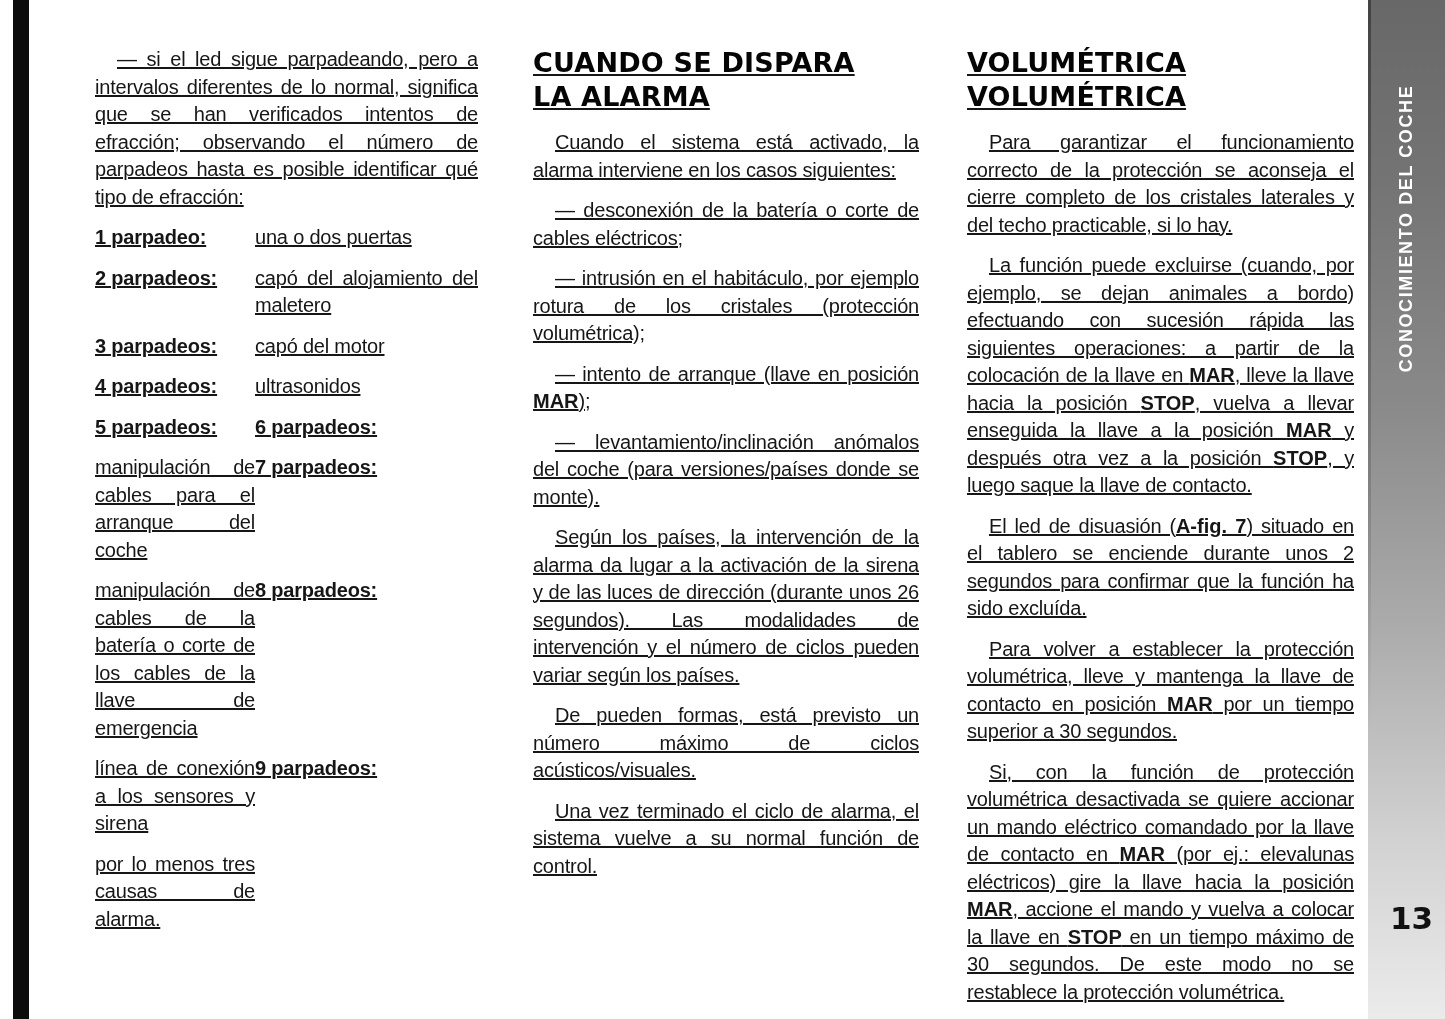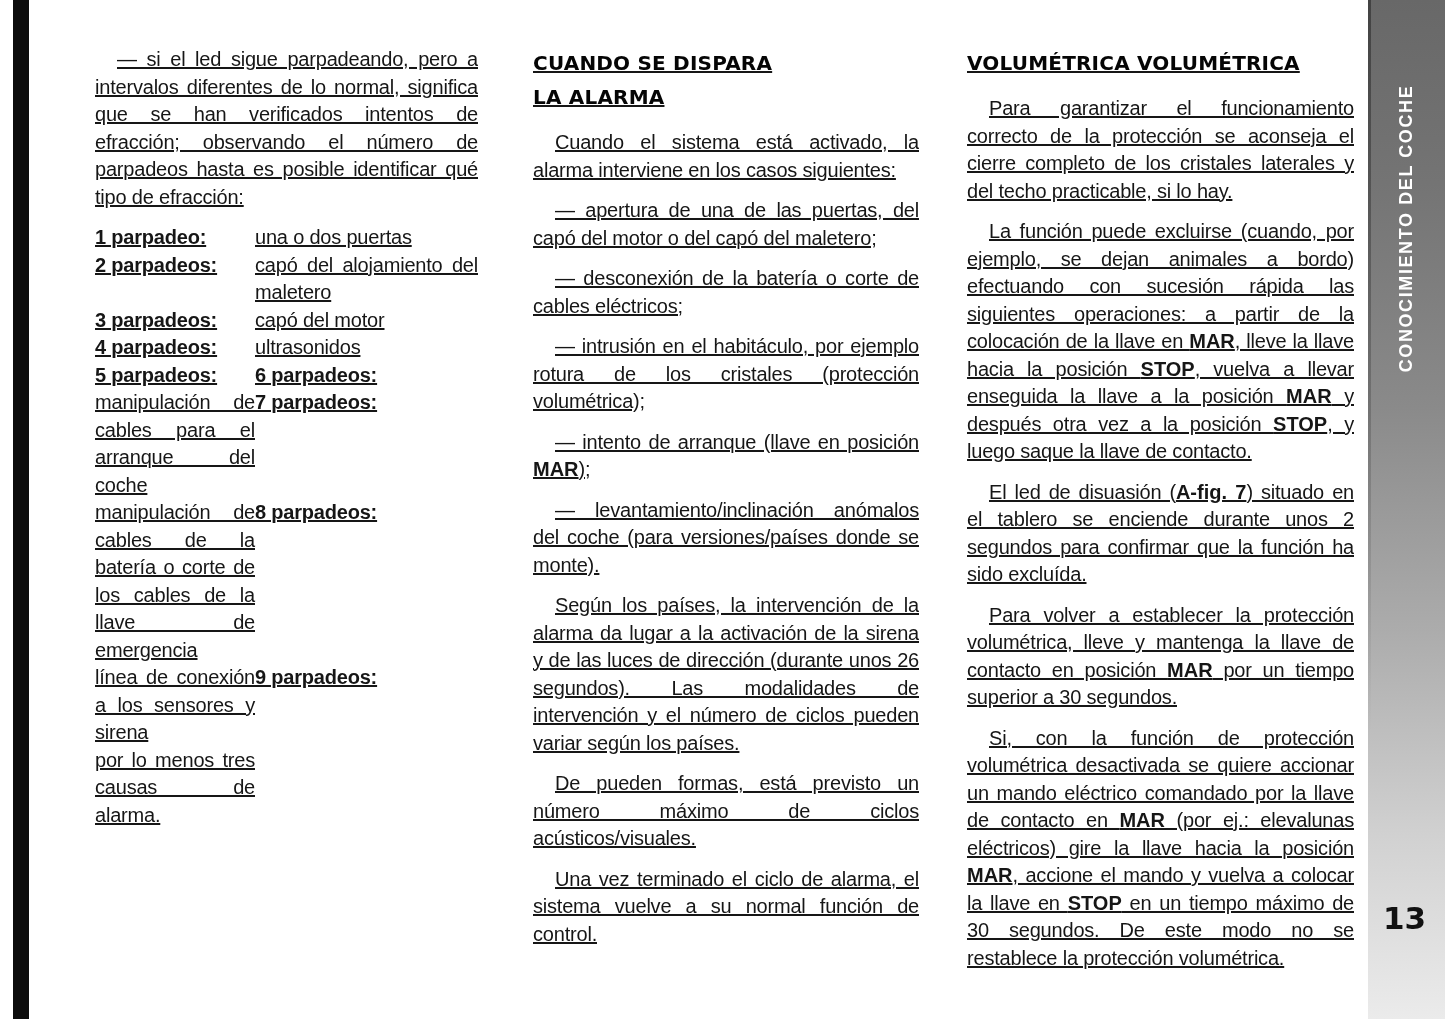--- a/index.html
+++ b/index.html
@@ -22,28 +22,28 @@
   .col{
     position:absolute;top:46px;height:966px;overflow:hidden;
     font-size:20px;line-height:27.5px;letter-spacing:-0.2px;text-decoration:underline;
   }
   .col-0{left:95px;width:383px;}
   .col-1{left:533px;width:386px;}
   .col-2{left:967px;width:387px;}
 
   h2.heading{
     font-family:"DejaVu Sans","Liberation Sans",sans-serif;
-    font-weight:bold;font-size:20px;line-height:34px;
+    font-weight:bold;font-size:27px;line-height:34px;
     letter-spacing:0.2px;color:#050505;
     margin:0 0 15px 0;text-align:left;text-indent:0;
   }
   .col p{margin:0 0 13px 0;text-align:justify;text-indent:22px;}
   .col p b{font-weight:bold;letter-spacing:0;}
 
-  .dl{display:grid;grid-template-columns:160px 1fr;margin-top:2px;}
+  .dl{display:grid;grid-template-columns:160px 1fr;row-gap:13px;margin-top:2px;}
   .dt{font-weight:bold;white-space:nowrap;}
   .dd{text-align:justify;}
 
   
   .spine{
     position:absolute;top:0;right:0;width:77px;height:100%;
     background:linear-gradient(180deg,#686868 0%,#747474 18%,#8a8a8a 40%,#acacac 62%,#d1d1d1 82%,#ebebeb 100%);
   }
   .spine::before{
     content:"";position:absolute;left:0;top:0;width:3px;height:72%;
@@ -52,21 +52,21 @@
   .spine-label-wrap{
     position:absolute;top:26px;left:0;width:100%;height:404px;
     display:flex;align-items:center;justify-content:center;
   }
   .spine-label{
     transform:rotate(-90deg);white-space:nowrap;
     color:#ffffff;font-weight:bold;font-size:18px;letter-spacing:1.6px;
     font-family:"Liberation Sans",sans-serif;
   }
   .page-number{
-    position:absolute;left:15px;top:900px;width:40px;text-align:left;
+    position:absolute;left:22px;top:900px;width:40px;text-align:left;
     color:#111111;font-weight:bold;font-size:31px;
     font-family:"DejaVu Sans","Liberation Sans",sans-serif;
   }
 </style>
 </head>
 <body>
 
 <div class="page">
 
   <div class="left-bar"></div>
@@ -90,21 +90,20 @@
           <div class="dd">manipulación de cables de la batería o corte de los cables de la llave de emergencia</div>
           <div class="dt">8 parpadeos:</div>
           <div class="dd">línea de conexión a los sensores y sirena</div>
           <div class="dt">9 parpadeos:</div>
           <div class="dd">por lo menos tres causas de alarma.</div>
         </div>
       </section>
     <section class="col col-1">
         <h2 class="heading">CUANDO SE DISPARA<br>LA ALARMA</h2>
         <p>Cuando el sistema está activado, la alarma interviene en los casos siguientes:</p>
-        <p>— apertura de una de las puertas, del capó del motor o del capó del maletero;</p>
         <p>— desconexión de la batería o corte de cables eléctricos;</p>
         <p>— intrusión en el habitáculo, por ejemplo rotura de los cristales (protección volumétrica);</p>
         <p>— intento de arranque (llave en posición <b>MAR</b>);</p>
         <p>— levantamiento/inclinación anómalos del coche (para versiones/países donde se monte).</p>
         <p>Según los países, la intervención de la alarma da lugar a la activación de la sirena y de las luces de dirección (durante unos 26 segundos). Las modalidades de intervención y el número de ciclos pueden variar según los países.</p>
         <p>De pueden formas, está previsto un número máximo de ciclos acústicos/visuales.</p>
         <p>Una vez terminado el ciclo de alarma, el sistema vuelve a su normal función de control.</p>
       </section>
     <section class="col col-2">
         <h2 class="heading">VOLUMÉTRICA VOLUMÉTRICA</h2>

